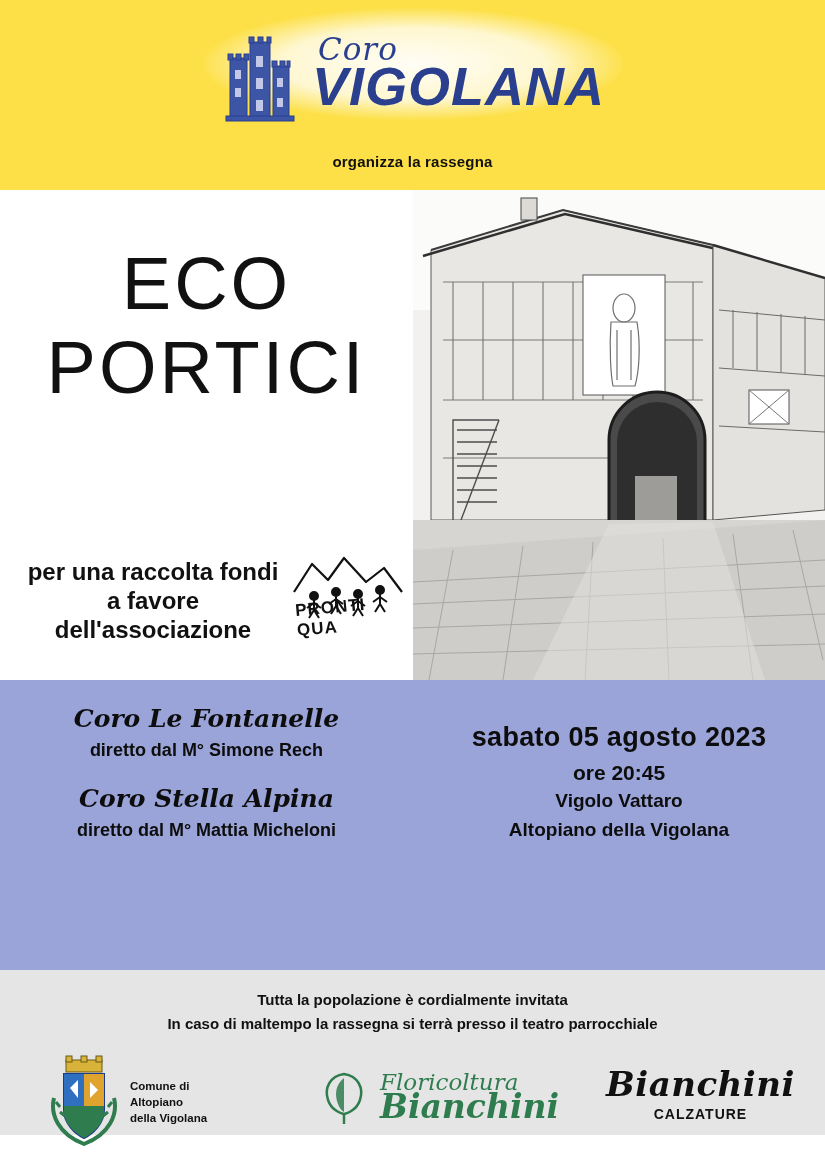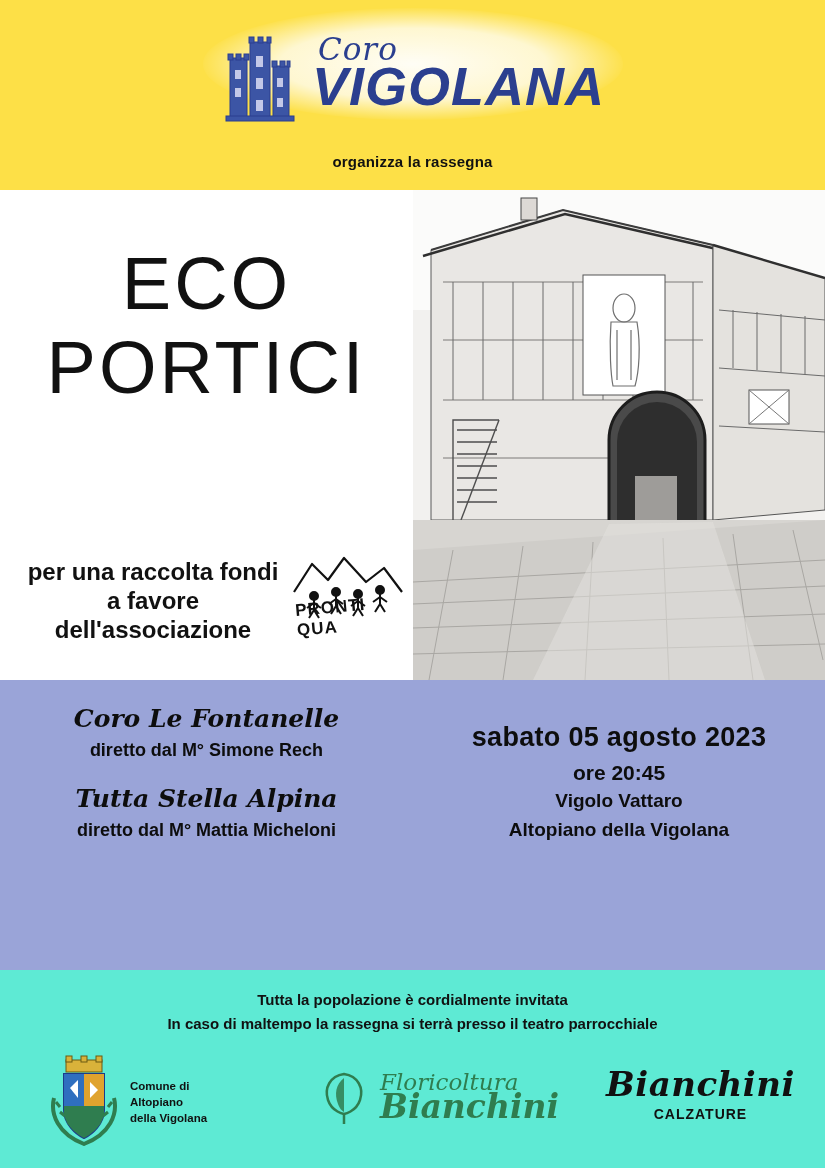--- a/index.html
+++ b/index.html
@@ -189,22 +189,22 @@
     font-size: 19px;
     font-weight: bold;
     line-height: 26px;
     margin-top: 3px;
   }
 
   
   .footer {
     position: absolute;
     top: 970px; left: 0;
-    width: 825px; height: 198px;
-    background: #5eead4;
+    width: 825px; height: 165px;
+    background: #e5e5e5;
   }
   .notice {
     position: absolute;
     top: 18px; left: 0; width: 825px;
     text-align: center;
     color: #111;
   }
   .notice-1 { font-size: 15px; font-weight: bold; line-height: 24px; }
   .notice-2 { font-size: 15px; font-weight: bold; line-height: 24px; }
 
@@ -397,21 +397,21 @@
     </div>
   </div>
 
   <div class="band">
     <div class="band-left">
       <div>
         <div class="choir-name">Coro Le Fontanelle</div>
         <div class="choir-dir">diretto dal M° Simone Rech</div>
       </div>
       <div>
-        <div class="choir-name">Tutta Stella Alpina</div>
+        <div class="choir-name">Coro Stella Alpina</div>
         <div class="choir-dir">diretto dal M° Mattia Micheloni</div>
       </div>
     </div>
     <div class="band-right">
       <div class="date">sabato 05 agosto 2023</div>
       <div class="time">ore 20:45</div>
       <div class="place-sub">Vigolo Vattaro</div>
       <div class="place-sub">Altopiano della Vigolana</div>
     </div>
   </div>

